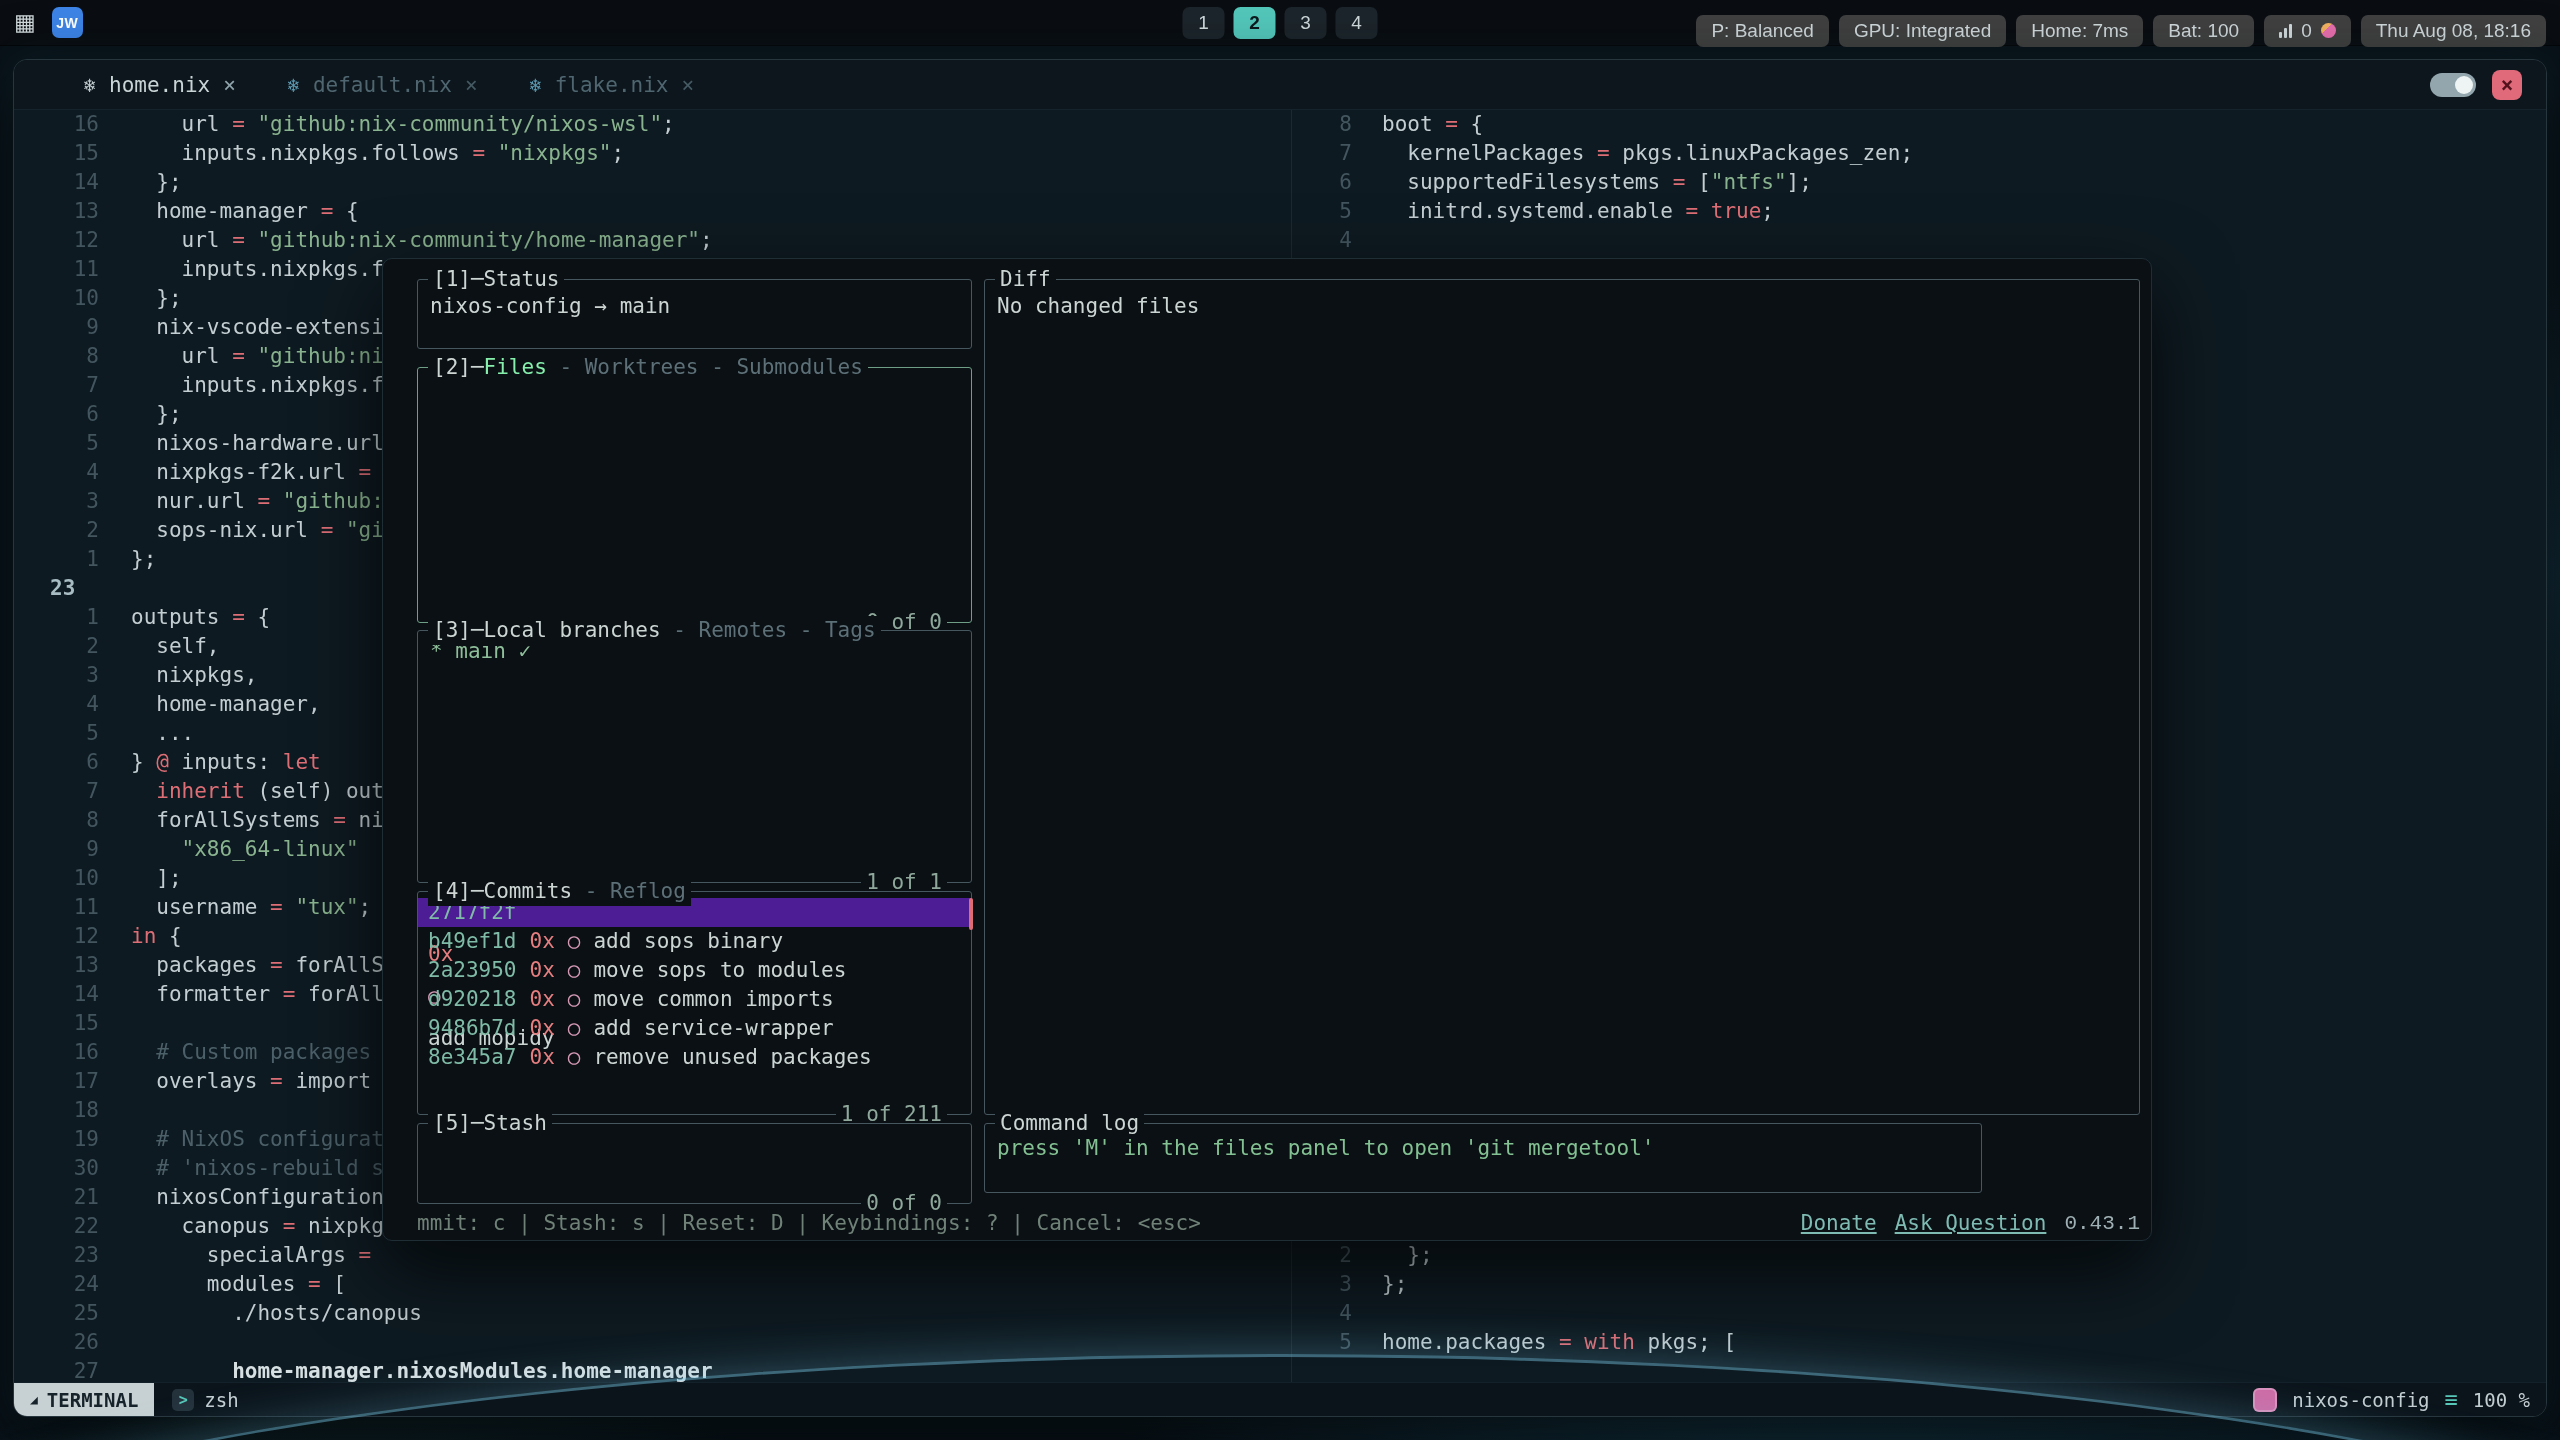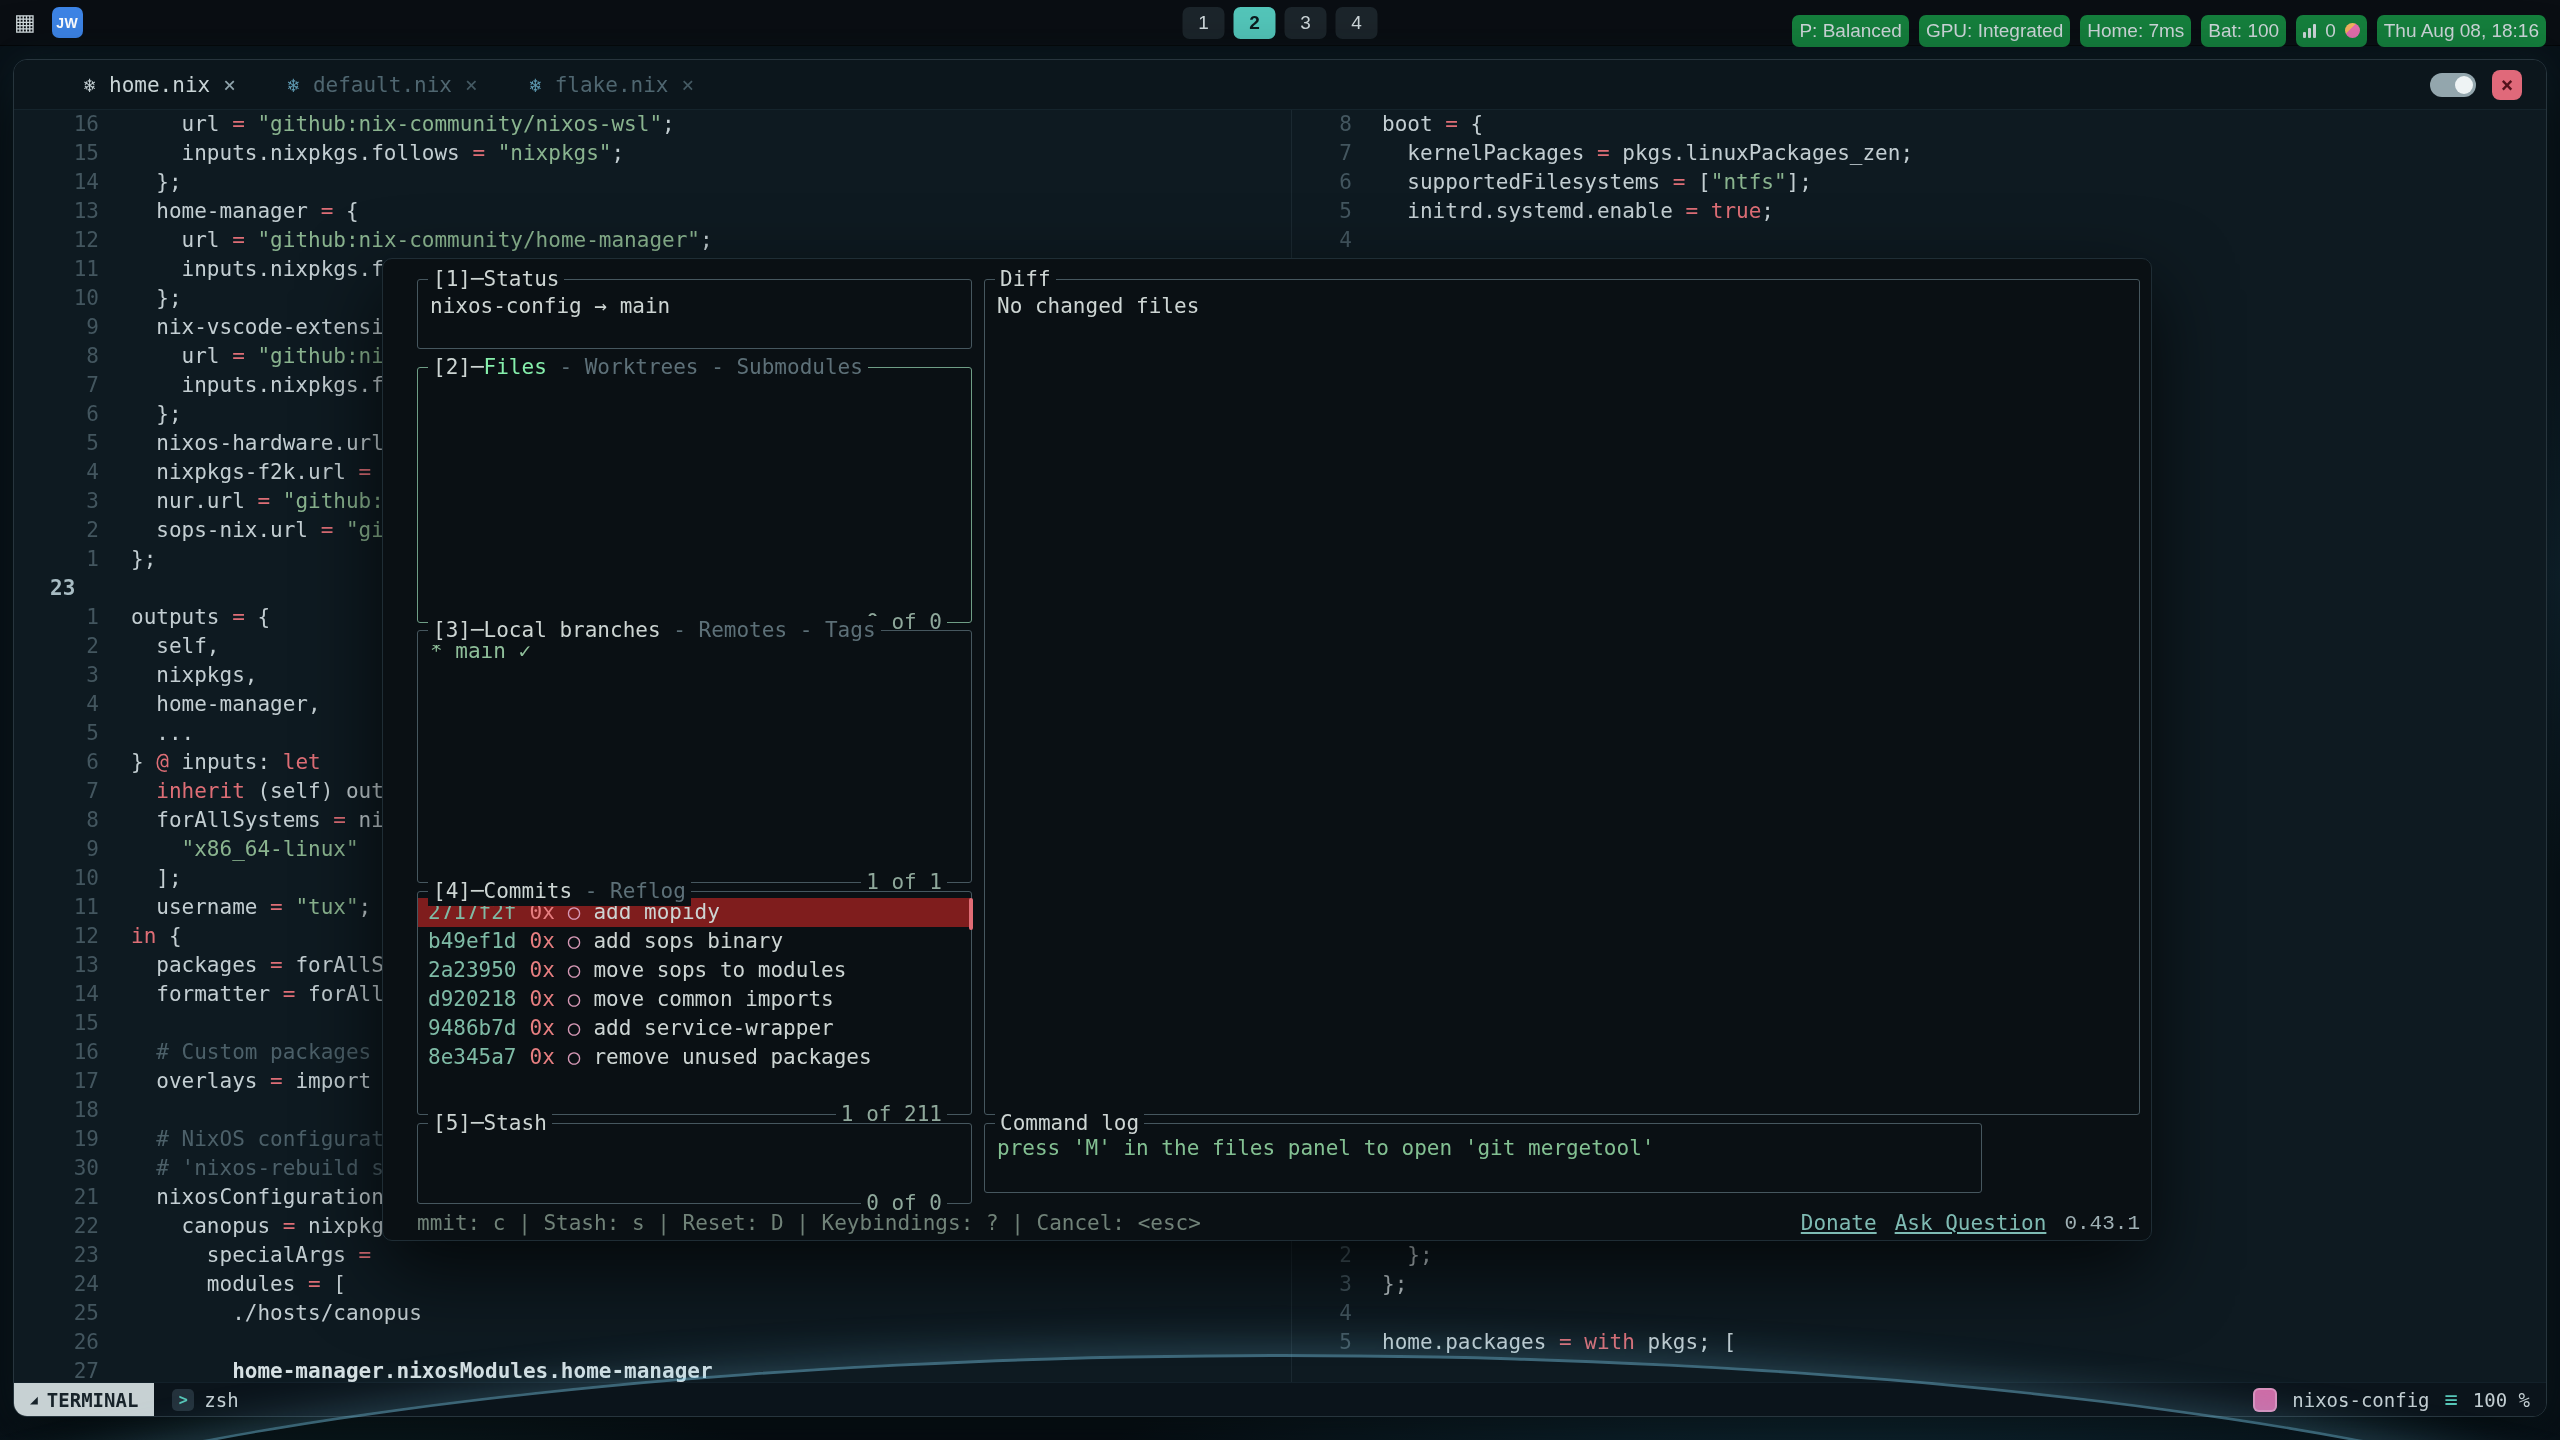--- a/index.html
+++ b/index.html
@@ -32,21 +32,21 @@
     width:31px; height:31px; border-radius:7px; background:#3d84e6; color:#fff;
     display:flex; align-items:center; justify-content:center;
     font-weight:bold; font-size:14px; letter-spacing:.5px;
   }
   .workspaces{ position:absolute; left:50%; top:7px; transform:translateX(-50%);
     display:flex; gap:9px; }
   .ws{ min-width:42px; height:32px; border-radius:7px; background:#1c252b;
     display:flex; align-items:center; justify-content:center; font-size:19px; }
   .ws.active{ background:#53c6ba; color:#0c1a1e; font-weight:bold; }
   .bar-right{ margin-left:auto; display:flex; gap:10px; align-items:center; }
-  .pill{ background:#15803d; border-radius:7px; height:32px; padding:0 7px;
+  .pill{ background:#404040; border-radius:7px; height:32px; padding:0 15px;
     display:flex; align-items:center; gap:9px; white-space:nowrap;margin-top:16px; }
   .signal-icon{ display:inline-flex; align-items:flex-end; gap:2px; height:15px; }
   .signal-icon i{ width:3px; background:#cfd8db; display:block; border-radius:1px; }
   .signal-icon i:nth-child(1){height:6px;} .signal-icon i:nth-child(2){height:10px;}
   .signal-icon i:nth-child(3){height:14px;}
   .color-dot{ width:15px; height:15px; border-radius:50%;
     background:linear-gradient(135deg,#f4b261 0 38%, #e76fae 38%); }
 
   
   .window{
@@ -123,21 +123,21 @@
   .p-files{  left:34px; top:108px; width:555px; height:256px; }
   .p-branch{ left:34px; top:371px; width:555px; height:253px; }
   .p-commits{left:34px; top:632px; width:555px; height:224px; }
   .p-stash{  left:34px; top:864px; width:555px; height:81px; }
   .p-diff{   left:601px; top:20px; width:1156px; height:836px; }
   .p-cmdlog{ left:601px; top:864px; width:998px; height:70px; }
   .p-content{ padding:14px 0 0 12px; white-space:pre; }
   .branch-item{ padding:8px 0 0 12px; color:#8fbf9a; white-space:pre; }
   .commit-list{ padding-top:6px; }
   .crow{ display:flex; gap:13px; height:29px; line-height:29px; padding-left:10px; white-space:pre; }
-  .crow.sel{ background:#7f1d1d; }
+  .crow.sel{ background:#4c1d95;flex-direction:column; }
   .c-hash{ color:#7fbba6; } .c-auth{ color:#e67e80; } .c-node{ color:#d699b6; }
   .c-msg{ color:#cdd5d3; }
   .commits-scroll{ position:absolute; right:-2px; top:6px; width:4px; height:32px;
     background:#e06c75; border-radius:2px; }
   .cmdlog-content{ padding:12px 0 0 12px; color:#83c092; white-space:pre; }
   .lg-bottom{ position:absolute; left:34px; top:950px; width:1723px; height:29px;
     line-height:29px; display:flex; justify-content:space-between; white-space:pre; }
   .lg-keys{ color:#708278; }
   .lg-links{ display:flex; gap:18px;padding-left:40px; }
   .lg-link{ color:#7fbbb3; text-decoration:underline; }

